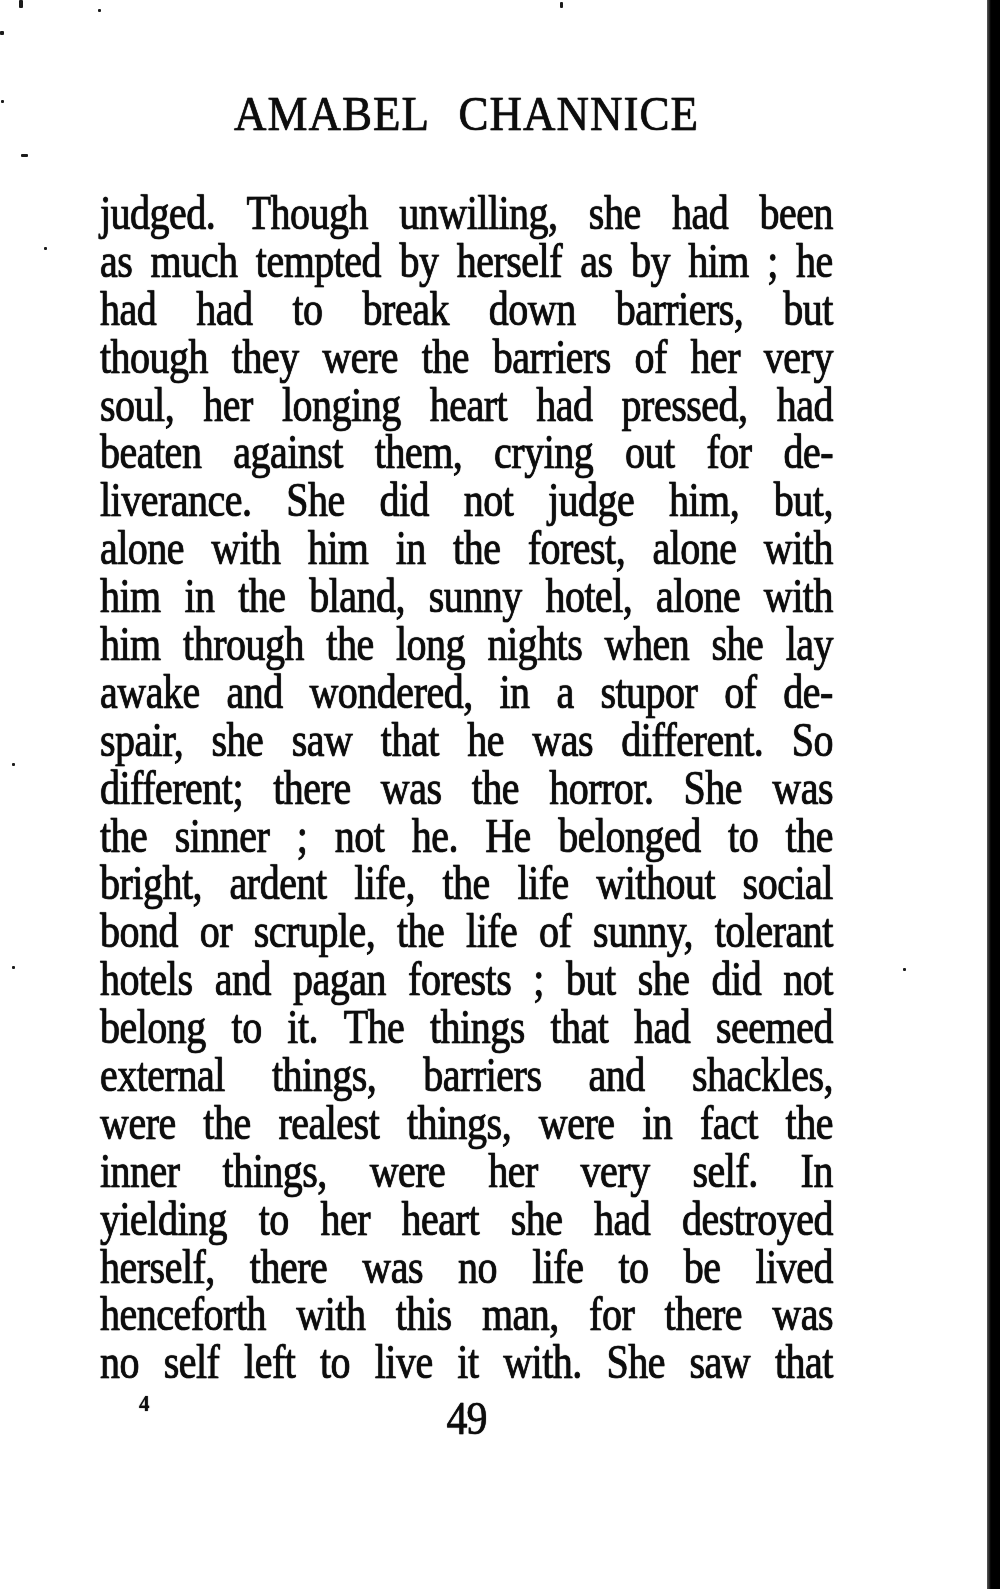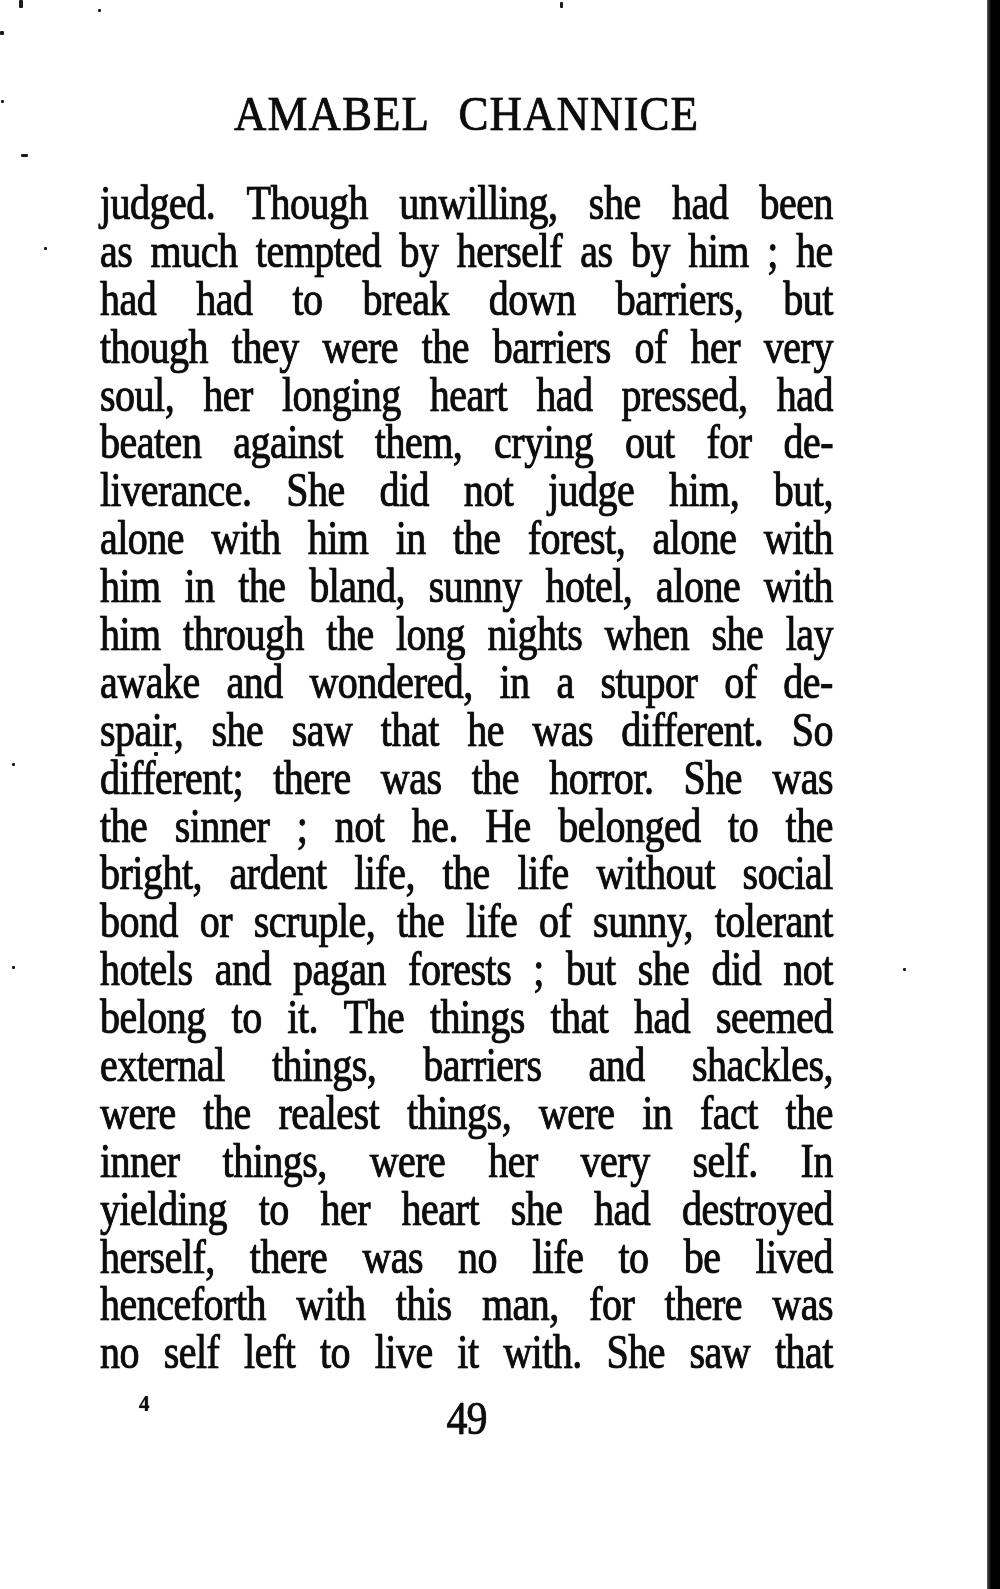--- a/index.html
+++ b/index.html
@@ -25,21 +25,21 @@
     line-height:52px;
     letter-spacing:1px;
     word-spacing:18px;
     white-space:nowrap;
     transform:scaleY(1.08);
     text-shadow:0 0 1px var(--ink);
     -webkit-text-stroke:0.5px var(--ink);
   }
   .body-text{
     position:absolute;
-    left:100px;top:179px;width:733px;font-family:Liberation Serif, serif;
+    left:100px;top:189px;width:733px;font-family:Liberation Serif, serif;
   }
   .line{
     display:flex;
     justify-content:space-between;
     align-items:baseline;
     height:47.9px;
     line-height:47.9px;
     font-size:40px;
     letter-spacing:-0.5px;
     white-space:nowrap;

